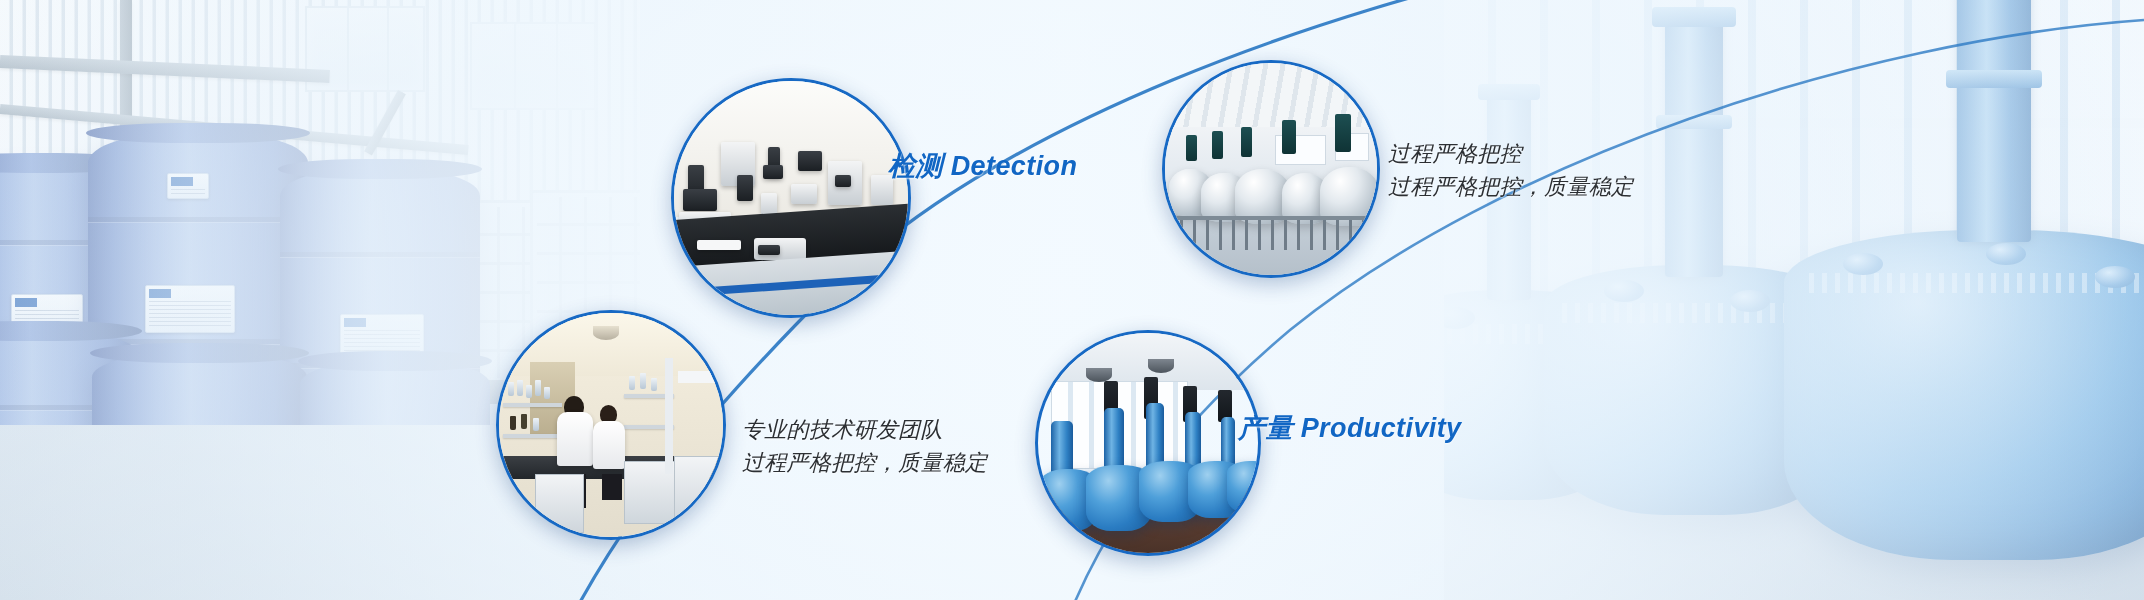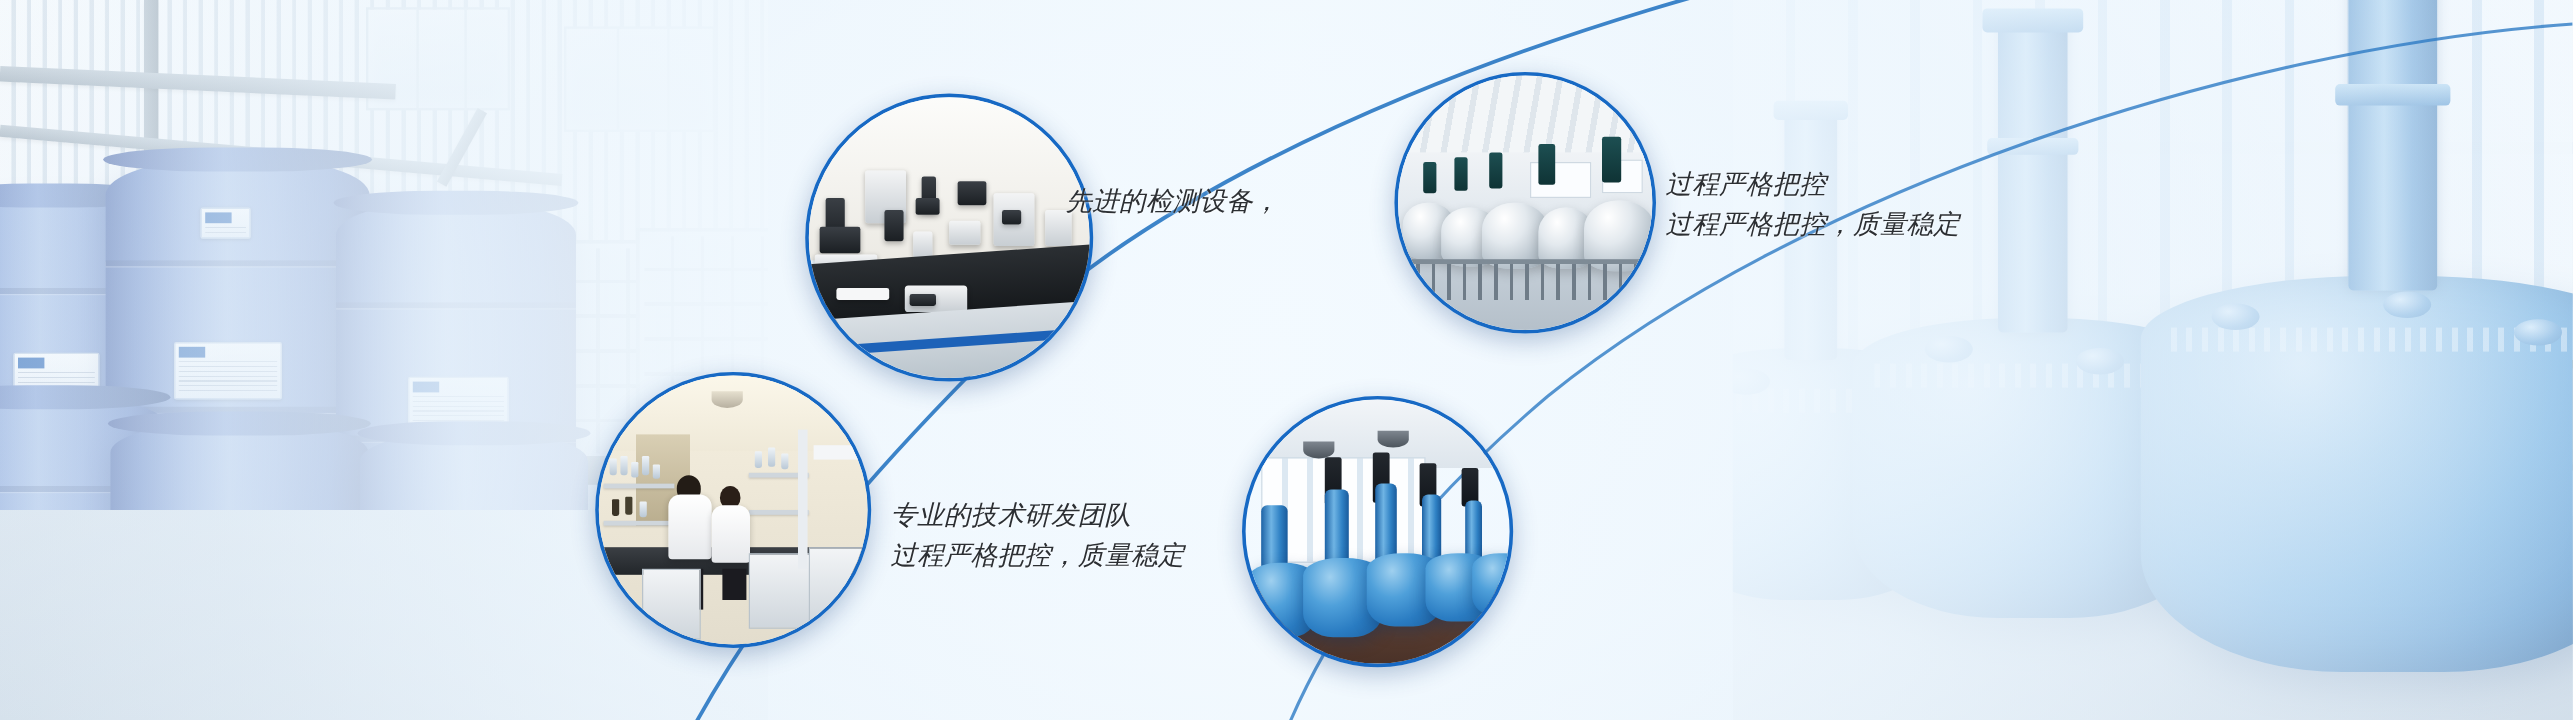--- a/index.html
+++ b/index.html
@@ -514,29 +514,30 @@
       <div class="blue-col" style="left:83%;top:38%;width:14px;height:32%"></div>
       <div class="blue-tank" style="left:1%;top:62%;width:26%;height:28%"></div>
       <div class="blue-tank" style="left:22%;top:60%;width:30%;height:30%"></div>
       <div class="blue-tank" style="left:46%;top:58%;width:28%;height:28%"></div>
       <div class="blue-tank" style="left:68%;top:58%;width:26%;height:26%"></div>
       <div class="blue-tank" style="left:86%;top:58%;width:22%;height:24%"></div>
     </div>
   </div>
 
   <div class="block b-detect">
-    <div class="ln">先进的检测设备，</div>
+    <div class="ttl">检测 Detection</div>
   </div>
 
   <div class="block b-produce">
     <div class="ln">过程严格把控</div>
     <div class="ln">过程严格把控，质量稳定</div>
   </div>
 
   <div class="block b-tech">
     <div class="ln">专业的技术研发团队</div>
     <div class="ln">过程严格把控，质量稳定</div>
   </div>
 
   <div class="block b-prodty right-al">
+    <div class="ttl">产量 Productivity</div>
   </div>
 
 </div>
 
 </body></html>

